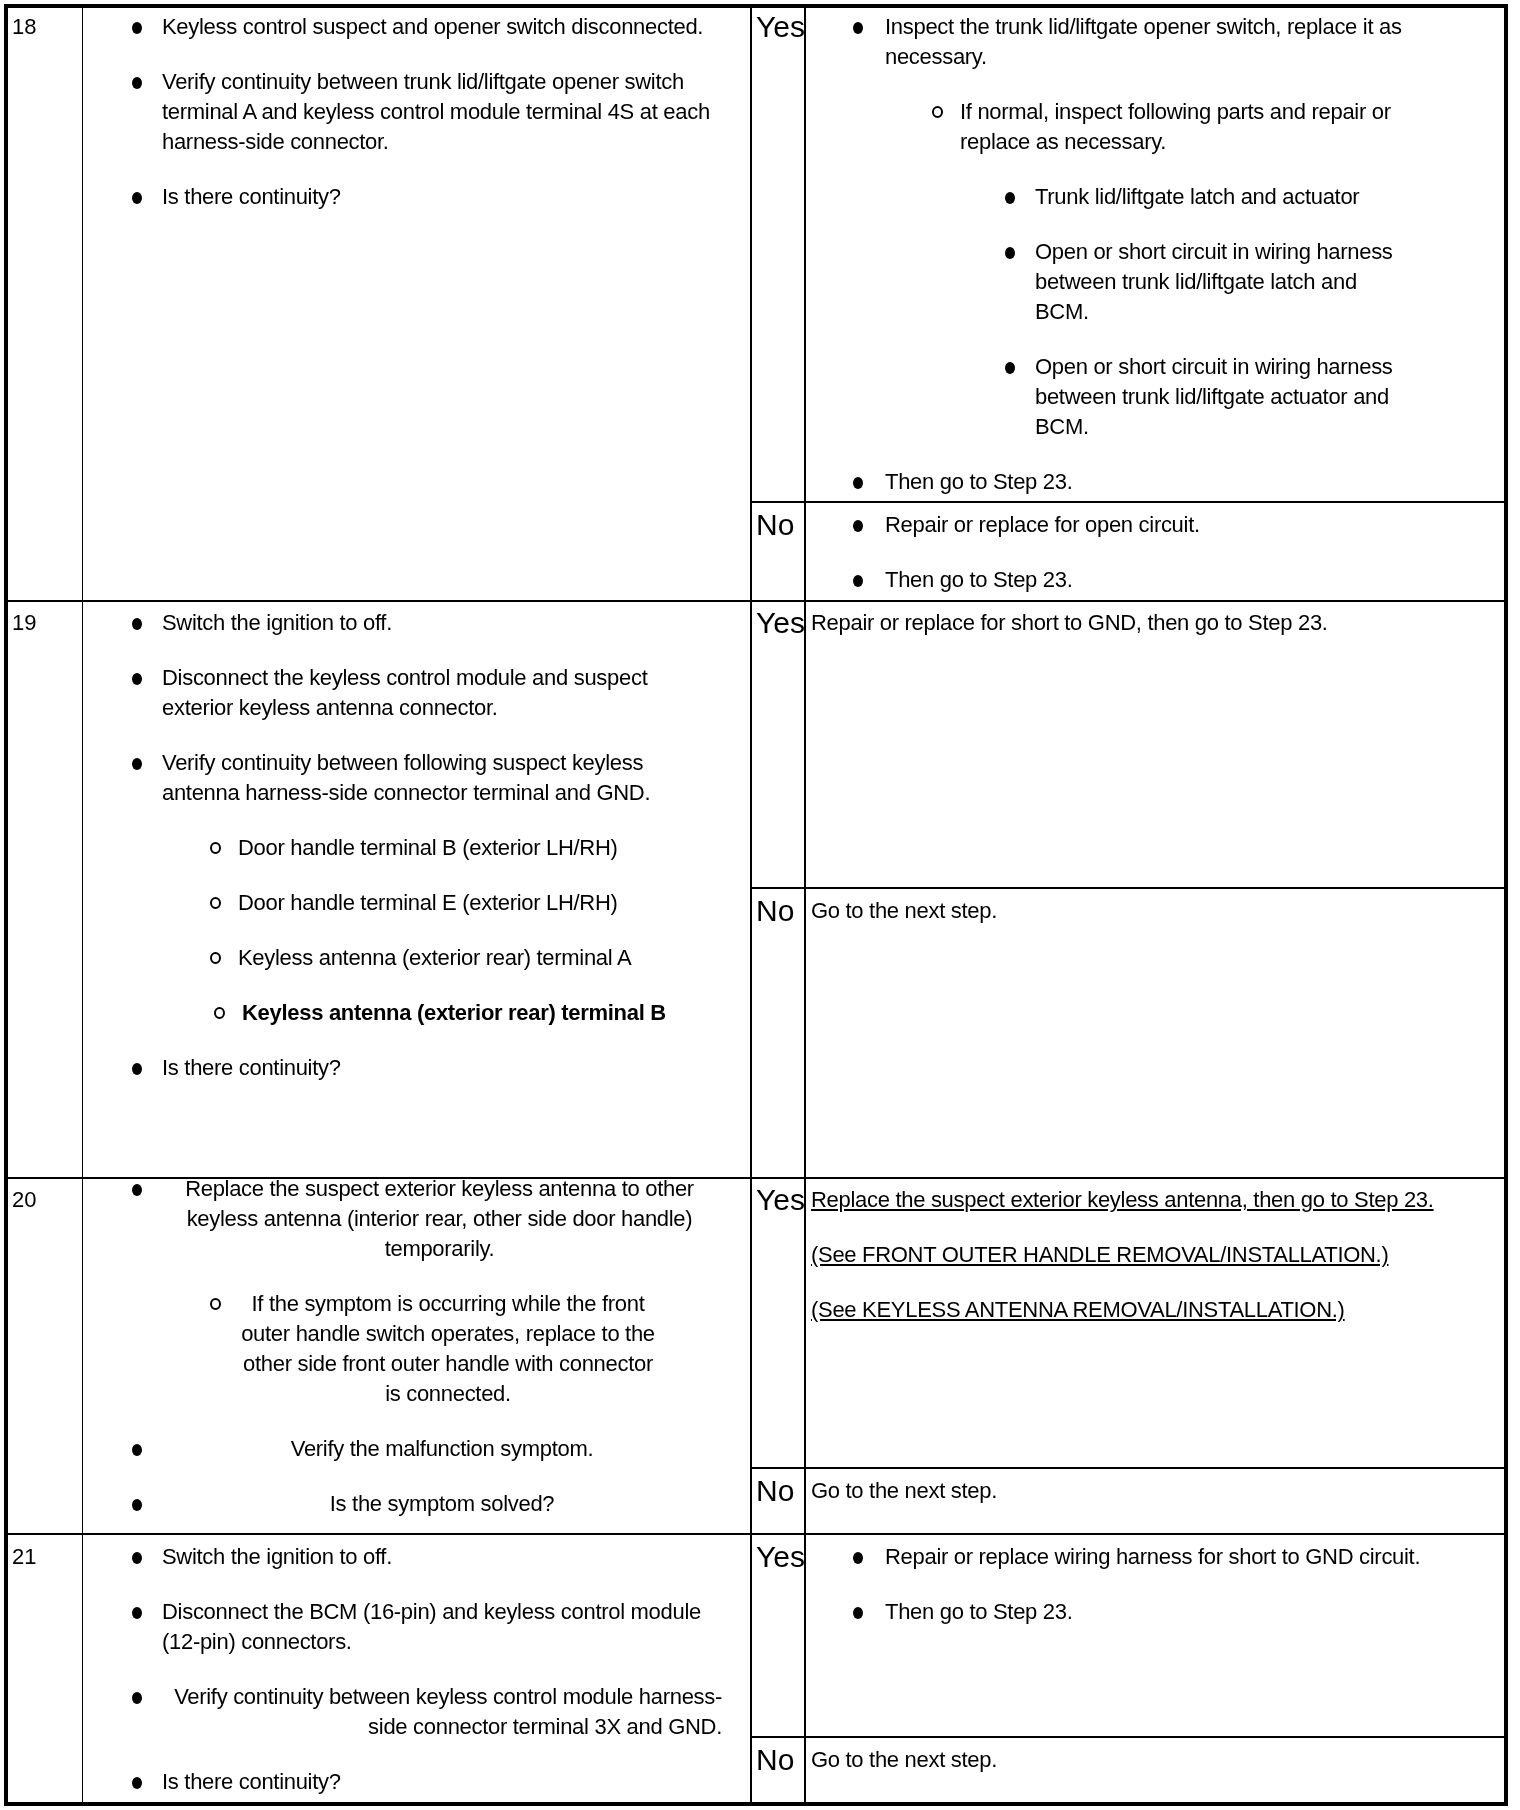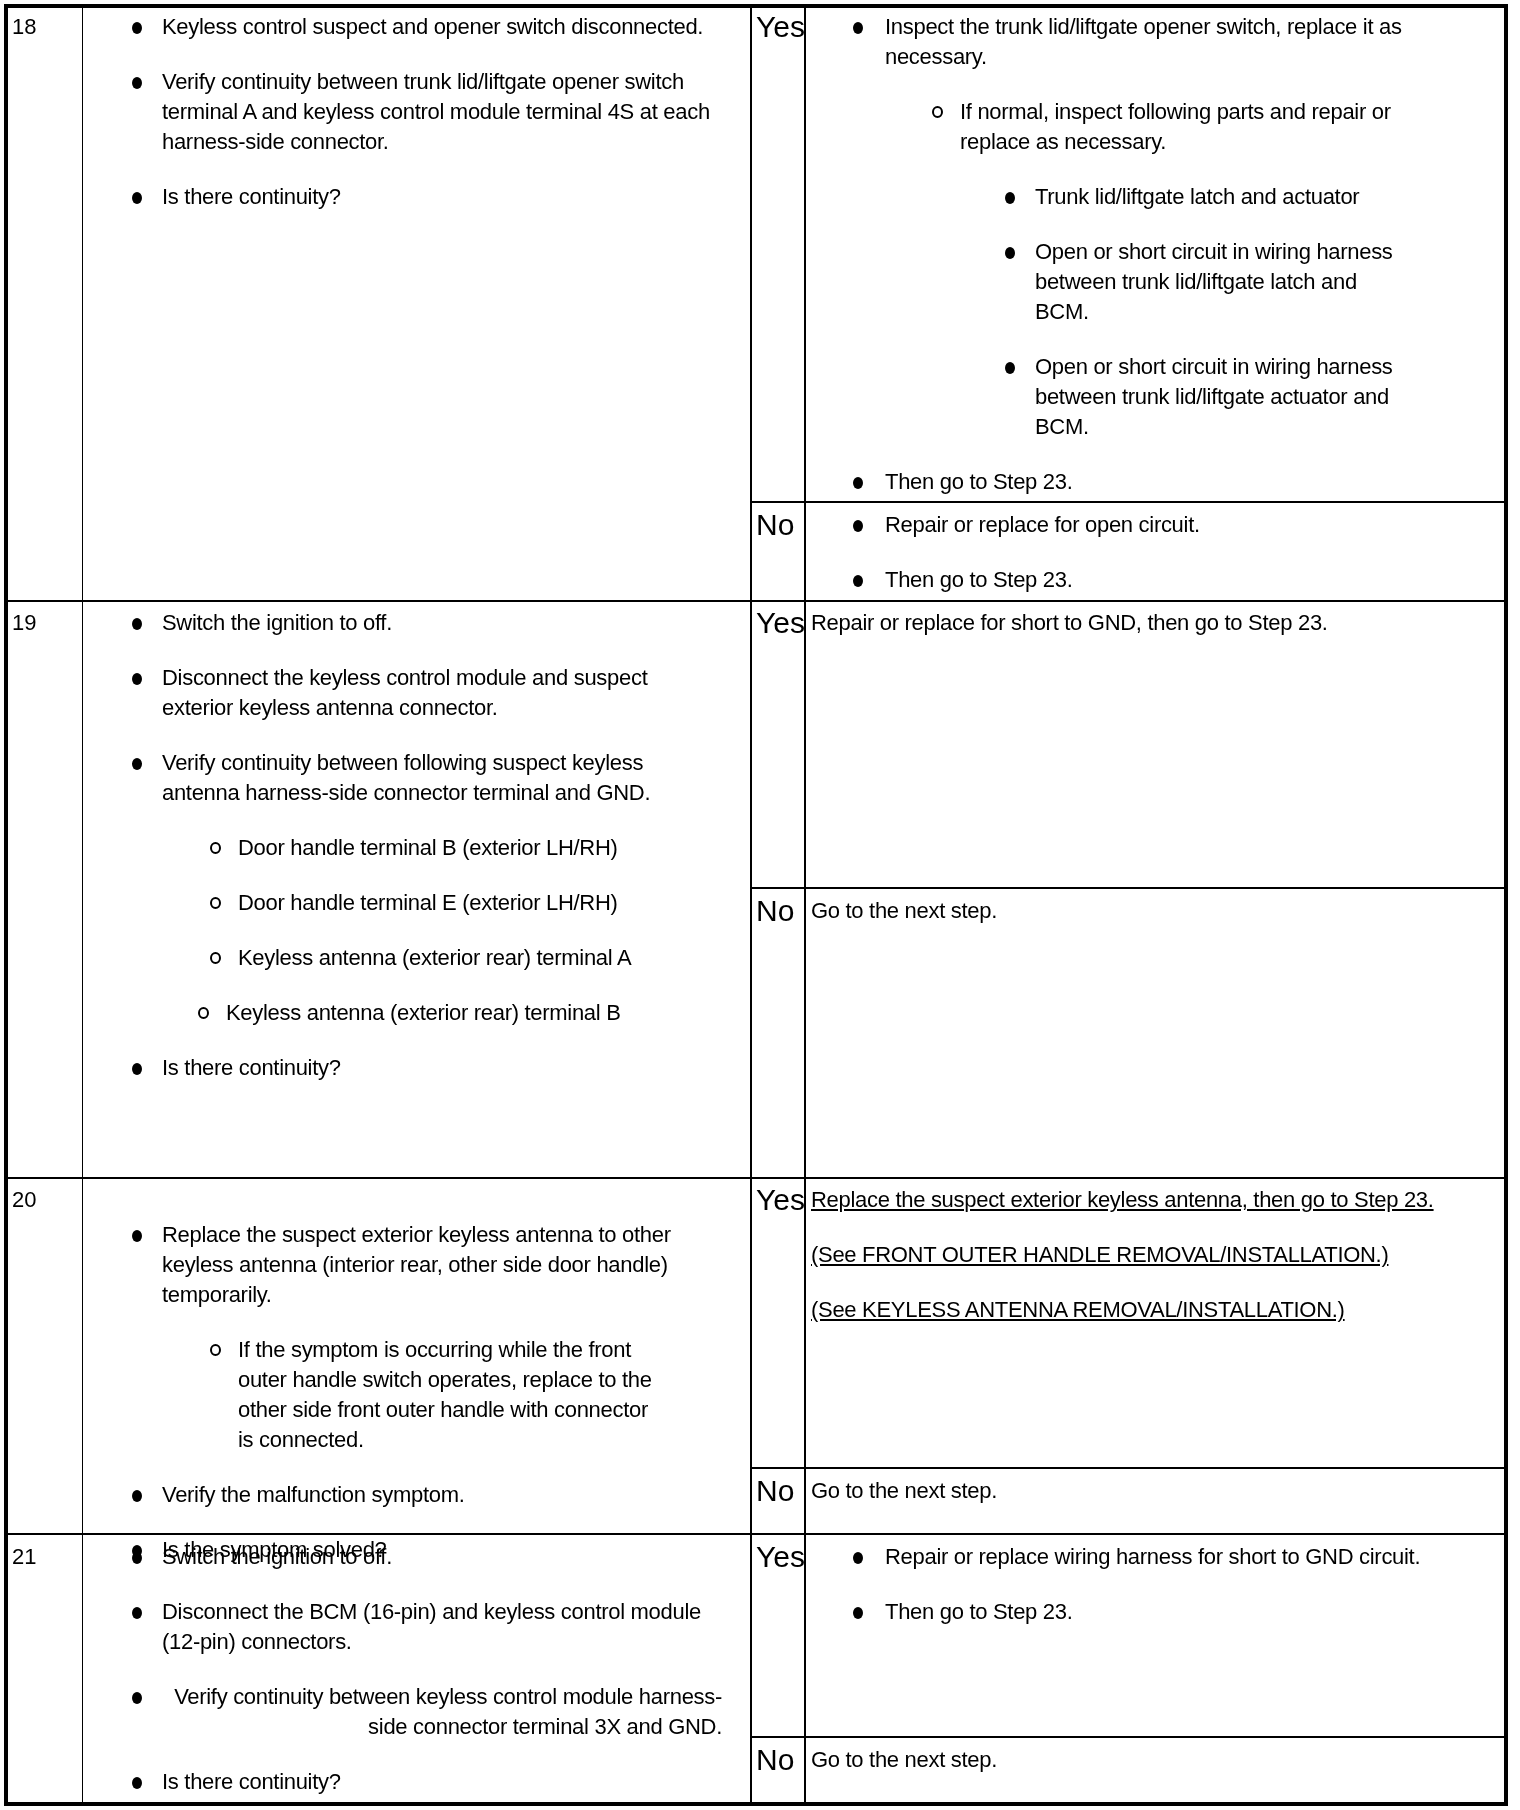--- a/index.html
+++ b/index.html
@@ -66,35 +66,35 @@
 
 <div class="stepnum" style="top:608px;">19</div>
 <div class="cell" style="left:162px;top:608px;width:560px;">
   <ul>
     <li><span class="dot" style="left:-30px;"></span><span>Switch the ignition to off.</span></li>
     <li style="width:500px;"><span class="dot" style="left:-30px;"></span><span>Disconnect the keyless control module and suspect exterior keyless antenna connector.</span></li>
     <li style="width:560px;"><span class="dot" style="left:-30px;"></span><span>Verify continuity between following suspect keyless antenna harness-side connector terminal and GND.</span></li>
     <li style="margin-left:76px;width:490px;"><span class="ring" style="left:-28px;"></span><span>Door handle terminal B (exterior LH/RH)</span></li>
     <li style="margin-left:76px;width:490px;"><span class="ring" style="left:-28px;"></span><span>Door handle terminal E (exterior LH/RH)</span></li>
     <li style="margin-left:76px;width:450px;"><span class="ring" style="left:-28px;"></span><span>Keyless antenna (exterior rear) terminal A</span></li>
-    <li style="margin-left:64px;width:450px;"><span class="ring" style="left:-28px;"></span><span>Keyless antenna (exterior rear) terminal B</span></li>
+    <li style="margin-left:80px;width:450px;font-weight:bold;"><span class="ring" style="left:-28px;"></span><span>Keyless antenna (exterior rear) terminal B</span></li>
     <li><span class="dot" style="left:-30px;"></span><span>Is there continuity?</span></li>
   </ul>
 </div>
 <div class="yn" style="top:608px;">Yes</div>
 <div class="cell" style="left:811px;top:608px;width:690px;">
   <div class="para">Repair or replace for short to GND, then go to Step 23.</div>
 </div>
 <div class="yn" style="top:896px;">No</div>
 <div class="cell" style="left:811px;top:896px;width:690px;">
   <div class="para">Go to the next step.</div>
 </div>
 
 <div class="stepnum" style="top:1185px;">20</div>
-<div class="cell" style="left:162px;top:1220px;width:560px;">
+<div class="cell" style="left:162px;top:1174px;width:560px;text-align:center;">
   <ul>
     <li style="width:555px;"><span class="dot" style="left:-30px;"></span><span>Replace the suspect exterior keyless antenna to other keyless antenna (interior rear, other side door handle) temporarily.</span></li>
     <li style="margin-left:76px;width:420px;"><span class="ring" style="left:-28px;"></span><span>If the symptom is occurring while the front outer handle switch operates, replace to the other side front outer handle with connector is connected.</span></li>
     <li><span class="dot" style="left:-30px;"></span><span>Verify the malfunction symptom.</span></li>
     <li><span class="dot" style="left:-30px;"></span><span>Is the symptom solved?</span></li>
   </ul>
 </div>
 <div class="yn" style="top:1185px;">Yes</div>
 <div class="cell" style="left:811px;top:1185px;width:692px;text-decoration:underline;">
   <div class="para">Replace the suspect exterior keyless antenna, then go to Step 23.</div>

